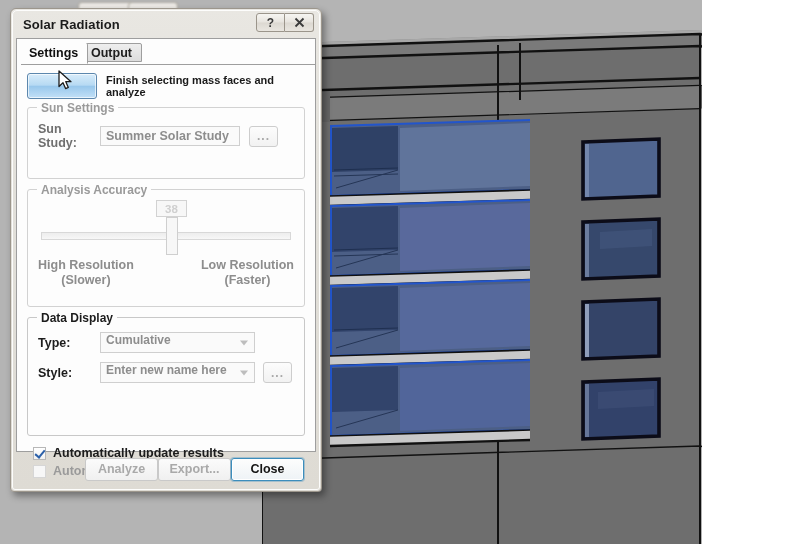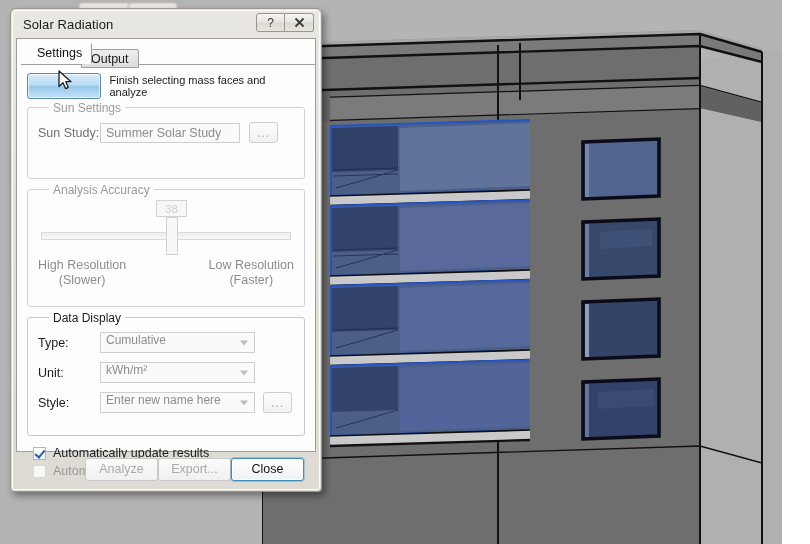--- a/index.html
+++ b/index.html
@@ -3,23 +3,24 @@
 <meta charset="utf-8">
 <style>
   html, body {
     margin: 0; padding: 0;
     width: 810px; height: 544px;
     overflow: hidden;
     font-family: "Liberation Sans", sans-serif;
   }
   #root {
     position: relative;
-    width: 782px; height: 544px;
+    width: 702px; height: 544px;
     background: #3b82f6;
     overflow: hidden;
+    font-weight: bold;
   }
 
   
   #viewport {
     position: absolute; inset: 0;
     background: #b4b4b4;
   }
   #viewport svg { display: block; }
 
   
@@ -107,32 +108,32 @@
     padding: 0 9px;
     display: flex; align-items: center;
     font-size: 12.5px;
     color: #101010;
     box-sizing: border-box;
     border: 1px solid #9e9e9e;
     border-radius: 2px 2px 0 0;
     cursor: default;
   }
   .tab.active {
-    left: 8px;
+    left: 0;
     background: #fdfdfd;
     border-bottom-color: #fdfdfd;
     z-index: 3;
     border-left: none;
     border-top: none;
     padding-left: 8px;
     align-items: center;
   }
   .tab.inactive {
     left: 60px;
-    top: 6px;
+    top: 0;
     height: 19px;
     background: linear-gradient(#eeeeee,#dcdcdc);
     color: #202020;
   }
 
   .tabpage { padding: 8px 10px 0 10px; position: relative; }
 
   
   .toprow { display:flex; align-items:center; gap: 9px; margin-bottom: 8px; }
   .bluebtn {
@@ -149,21 +150,21 @@
   
   .group {
     position: relative;
     border: 1px solid #d2d2d2;
     border-radius: 3px;
     margin-bottom: 10px;
     padding: 14px 10px 10px 10px;
   }
   .group > .glabel {
     position: absolute;
-    top: -7px; left: 21px;
+    top: -7px; left: 9px;
     background: #fdfdfd;
     padding: 0 4px;
     font-size: 12px;
     color: #9a9a9a;
   }
   .group.enabled > .glabel { color: #1c1c1c; }
   .group.enabled { border-color: #c8c8c8; }
 
   .frow { display:flex; align-items:center; margin-bottom: 9px; }
   .frow:last-child { margin-bottom: 0; }
@@ -507,27 +508,20 @@
           <span class="glabel">Data Display</span>
 
           <div class="frow">
             <span class="flab on">Type:</span>
             <div class="combo">
               <span>Cumulative</span>
               <span class="arrow"></span>
             </div>
           </div>
 
-          <div class="frow">
-            <span class="flab on">Unit:</span>
-            <div class="combo">
-              <span>kWh/m²</span>
-              <span class="arrow"></span>
-            </div>
-          </div>
 
           <div class="frow">
             <span class="flab on">Style:</span>
             <div class="combo">
               <span>Enter new name here</span>
               <span class="arrow"></span>
             </div>
             <div class="ellipsisbtn" style="margin-left:8px;">
               <span>...</span>
             </div>

